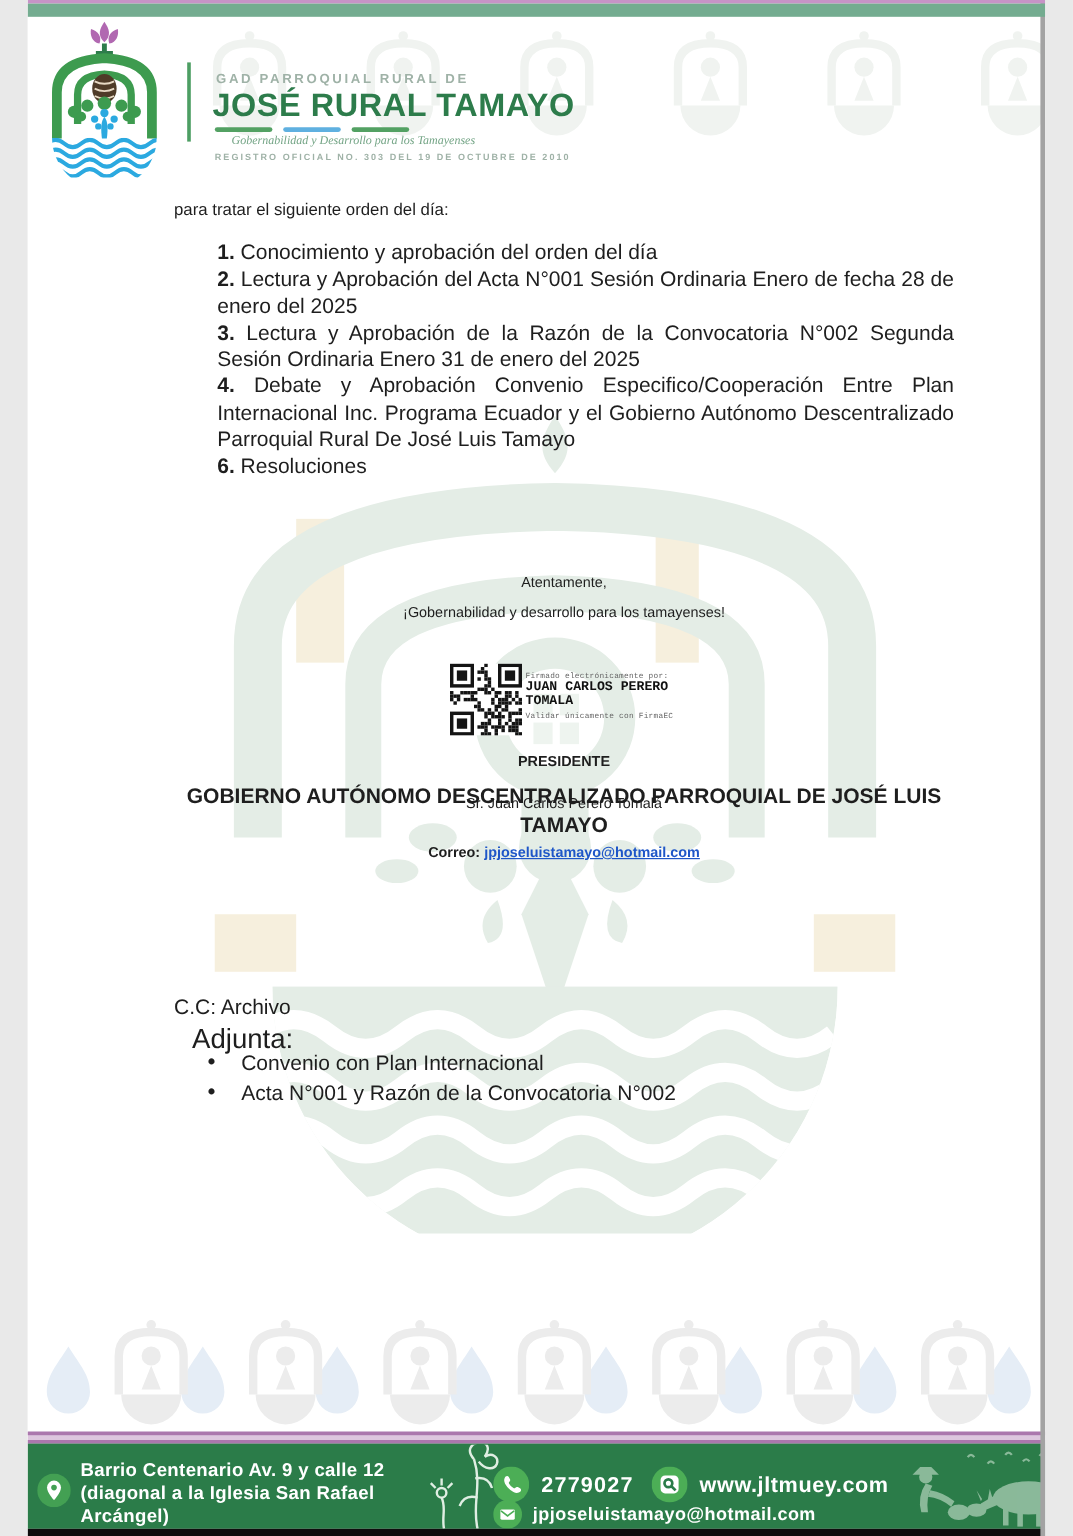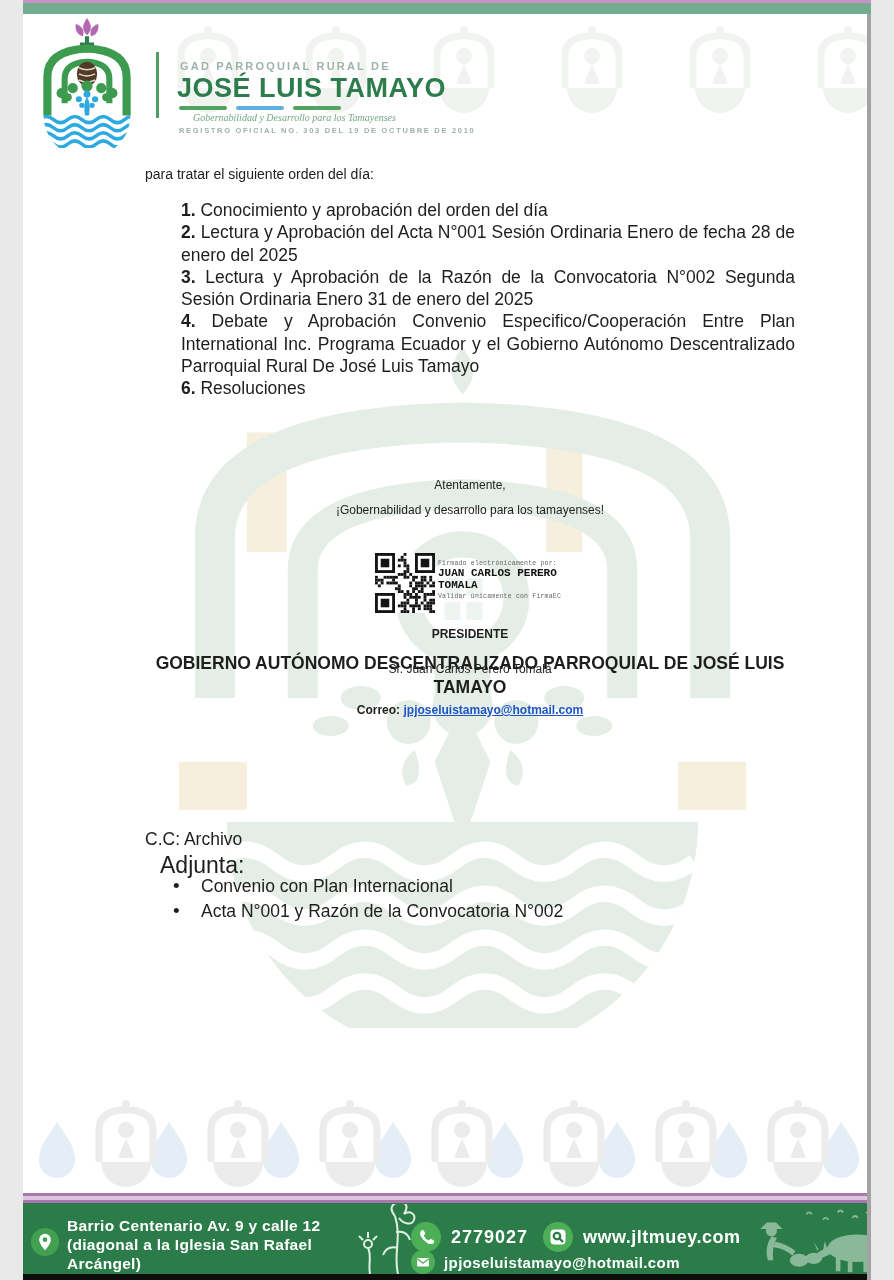--- a/index.html
+++ b/index.html
@@ -261,37 +261,37 @@
       </clipPath>
     <g clip-path="url(#bowl)" fill="none" stroke="#2ba9e0" stroke-width="3.4">
       <path d="M8,102 q7,-6 14,0 t14,0 t14,0 t14,0 t14,0 t14,0 t14,0"></path>
       <path d="M8,110 q7,-6 14,0 t14,0 t14,0 t14,0 t14,0 t14,0 t14,0"></path>
       <path d="M8,118 q7,-6 14,0 t14,0 t14,0 t14,0 t14,0 t14,0 t14,0"></path>
       <path d="M8,126 q7,-6 14,0 t14,0 t14,0 t14,0 t14,0 t14,0 t14,0"></path>
     </g>
   </svg>
   <div class="header-divider"></div>
   <div class="org-small">GAD PARROQUIAL RURAL DE</div>
-  <div class="org-name">JOSÉ LUIS TAMAYO</div>
+  <div class="org-name">JOSÉ RURAL TAMAYO</div>
   <div class="brand-underline">
     <span></span>
       <span class="mid"></span>
       <span></span>
   </div>
   <div class="tagline">Gobernabilidad y Desarrollo para los Tamayenses</div>
   <div class="registro">REGISTRO OFICIAL NO. 303 DEL 19 DE OCTUBRE DE 2010</div>
 
   <div class="doc">
     <div class="intro">para tratar el siguiente orden del día:</div>
 
     <div class="agenda">
       <p><span class="num">1.</span> <span>Conocimiento y aprobación del orden del día</span></p>
       <p><span class="num">2.</span> <span>Lectura y Aprobación del Acta N°001 Sesión Ordinaria Enero de fecha 28 de enero del 2025</span></p>
       <p><span class="num">3.</span> <span>Lectura y Aprobación de la Razón de la Convocatoria N°002 Segunda Sesión Ordinaria Enero 31 de enero del 2025</span></p>
-      <p><span class="num">4.</span> <span>Debate y Aprobación Convenio Especifico/Cooperación Entre Plan International Inc. Programa Ecuador y el Gobierno Autónomo Descentralizado Parroquial Rural De José Luis Tamayo</span></p>
+      <p><span class="num">4.</span> <span>Debate y Aprobación Convenio Especifico/Cooperación Entre Plan Internacional Inc. Programa Ecuador y el Gobierno Autónomo Descentralizado Parroquial Rural De José Luis Tamayo</span></p>
       <p><span class="num">6.</span> <span>Resoluciones</span></p>
     </div>
 
     <div class="centered closing">Atentamente,</div>
     <div class="centered slogan">¡Gobernabilidad y desarrollo para los tamayenses!</div>
 
     <div class="qr-wrap">
       <svg class="qr-svg" viewBox="0 0 63 63">
         <rect x="0" y="0" width="63" height="63" fill="#fff"></rect>
         <g id="qr-grid" fill="#141414">

